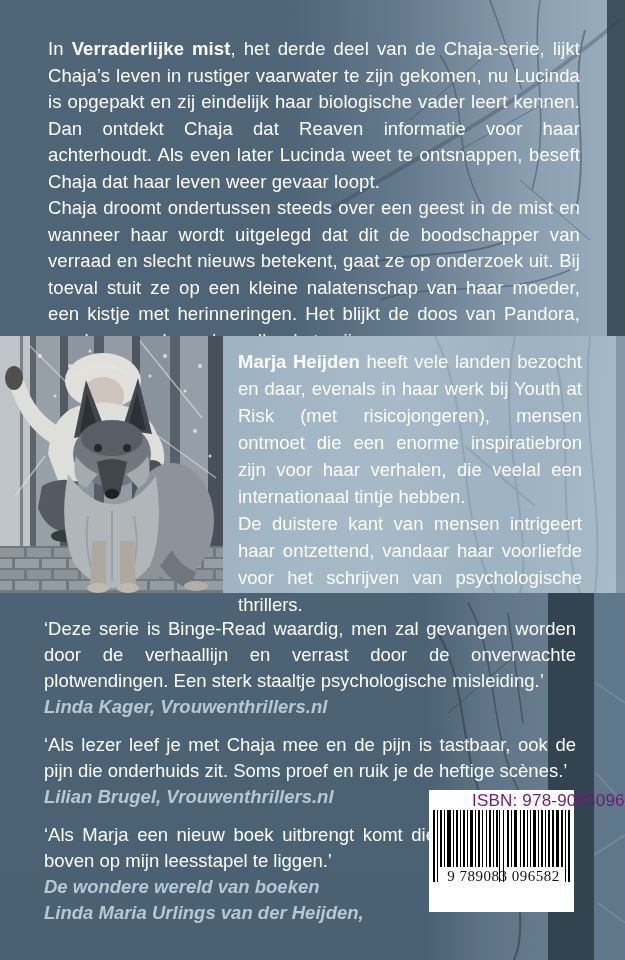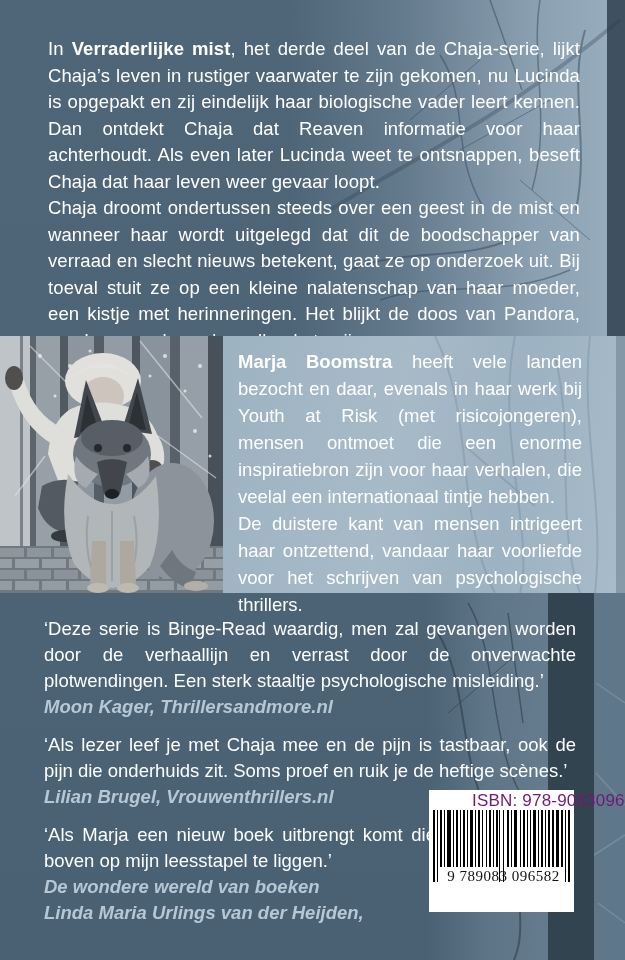--- a/index.html
+++ b/index.html
@@ -241,21 +241,21 @@
         <path d="M110,0 C90,100 130,200 115,257"></path>
         <path d="M60,110 L130,170"></path>
         <path d="M150,20 C170,100 150,190 175,257"></path>
         <path d="M185,0 C175,90 200,170 190,257"></path>
       </g>
     </svg>
     <div class="panel-edge"></div>
   </div>
 
   <div class="bio">
-    <p><strong>Marja Boomstra</strong><span> heeft vele landen bezocht en daar, evenals in haar werk bij Youth at Risk (met risicojongeren), mensen ontmoet die een enorme inspiratiebron zijn voor haar verhalen, die veelal een internationaal tintje hebben.</span></p>
+    <p><strong>Marja Heijden</strong><span> heeft vele landen bezocht en daar, evenals in haar werk bij Youth at Risk (met risicojongeren), mensen ontmoet die een enorme inspiratiebron zijn voor haar verhalen, die veelal een internationaal tintje hebben.</span></p>
     <p>De duistere kant van mensen intrigeert haar ontzettend, vandaar haar voorliefde voor het schrijven van psychologische thrillers.</p>
   </div>
 
   <div class="mist-bottom">
     <svg width="197" height="367" viewBox="0 0 197 367">
       <g stroke="#2c3e4a" fill="none" opacity="0.6">
         <path d="M10,40 C40,90 30,160 60,220" stroke-width="2"></path>
         <path d="M80,20 L95,130" stroke-width="1.5"></path>
         <path d="M40,10 C70,60 60,140 92,200" stroke-width="1.5"></path>
         <path d="M100,240 C80,290 102,330 86,367" stroke-width="2"></path>
@@ -268,21 +268,21 @@
           <path d="M166,262 L197,242"></path>
           <path d="M170,310 L197,330"></path>
           <path d="M168,90 L197,110"></path>
       </g>
     </svg>
   </div>
 
   <div class="quotes">
     <div class="review">
       <p class="q">‘Deze serie is Binge-Read waardig, men zal gevangen worden door de verhaallijn en verrast door de onverwachte plotwendingen. Een sterk staaltje psychologische misleiding.’</p>
-      <p class="attr">Moon Kager, Thrillersandmore.nl</p>
+      <p class="attr">Linda Kager, Vrouwenthrillers.nl</p>
     </div>
     <div class="review">
       <p class="q">‘Als lezer leef je met Chaja mee en de pijn is tastbaar, ook de pijn die onderhuids zit. Soms proef en ruik je de heftige scènes.’</p>
       <p class="attr">Lilian Brugel, Vrouwenthrillers.nl</p>
     </div>
     <div class="review narrow">
       <p class="q">‘Als Marja een nieuw boek uitbrengt komt die boven op mijn leesstapel te liggen.’</p>
       <p class="attr">De wondere wereld van boeken</p>
       <p class="attr">Linda Maria Urlings van der Heijden,</p>
     </div>

